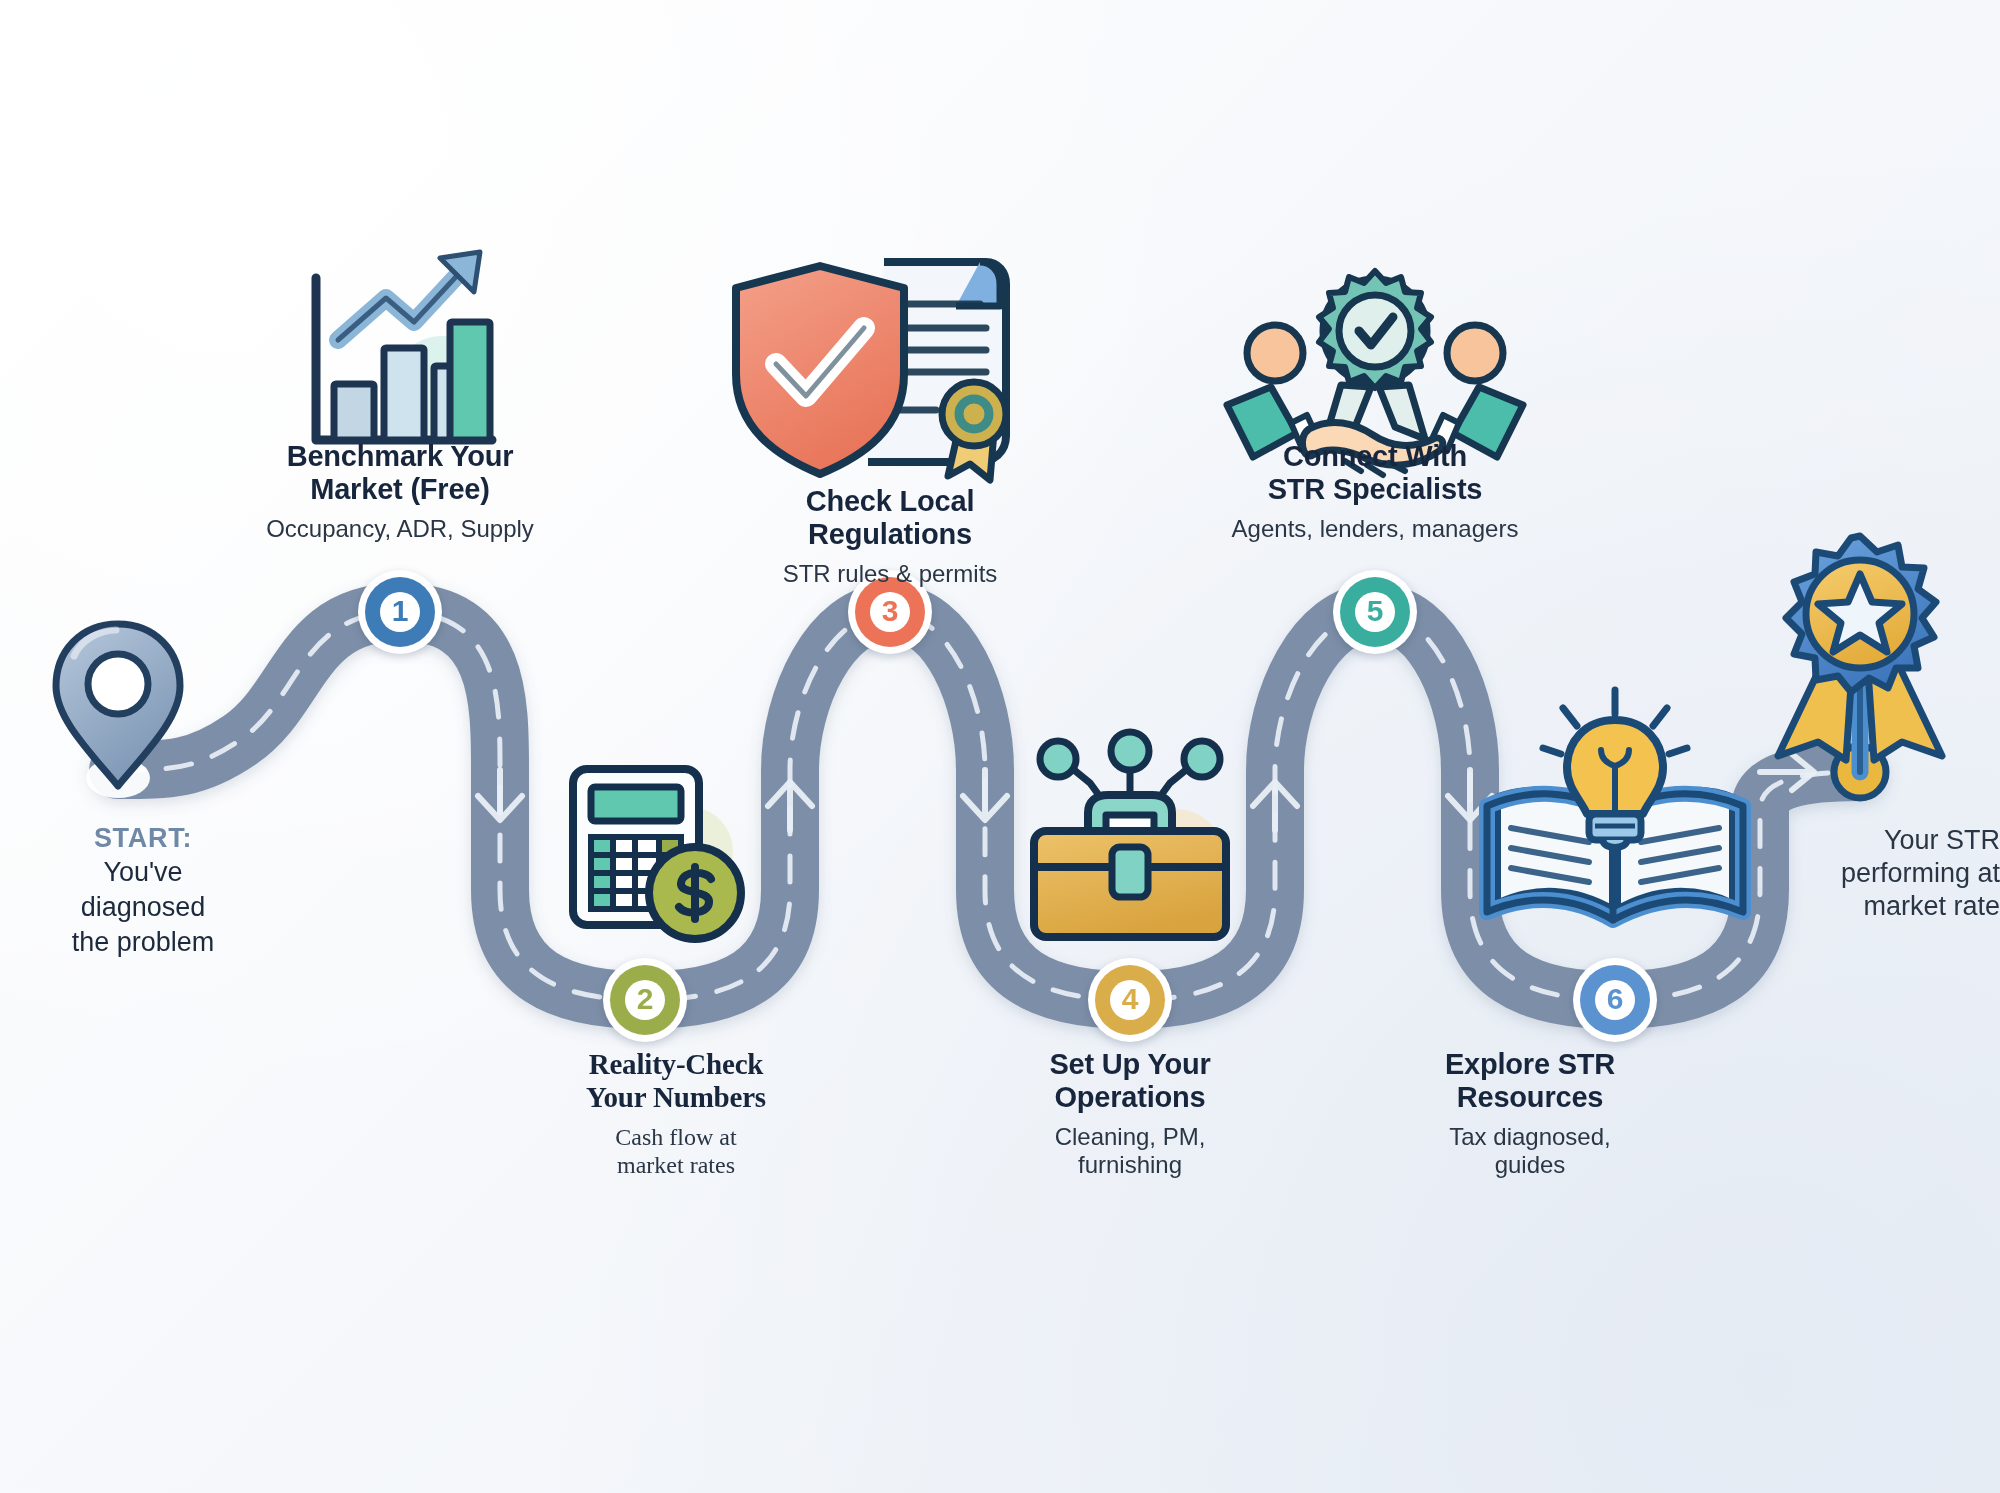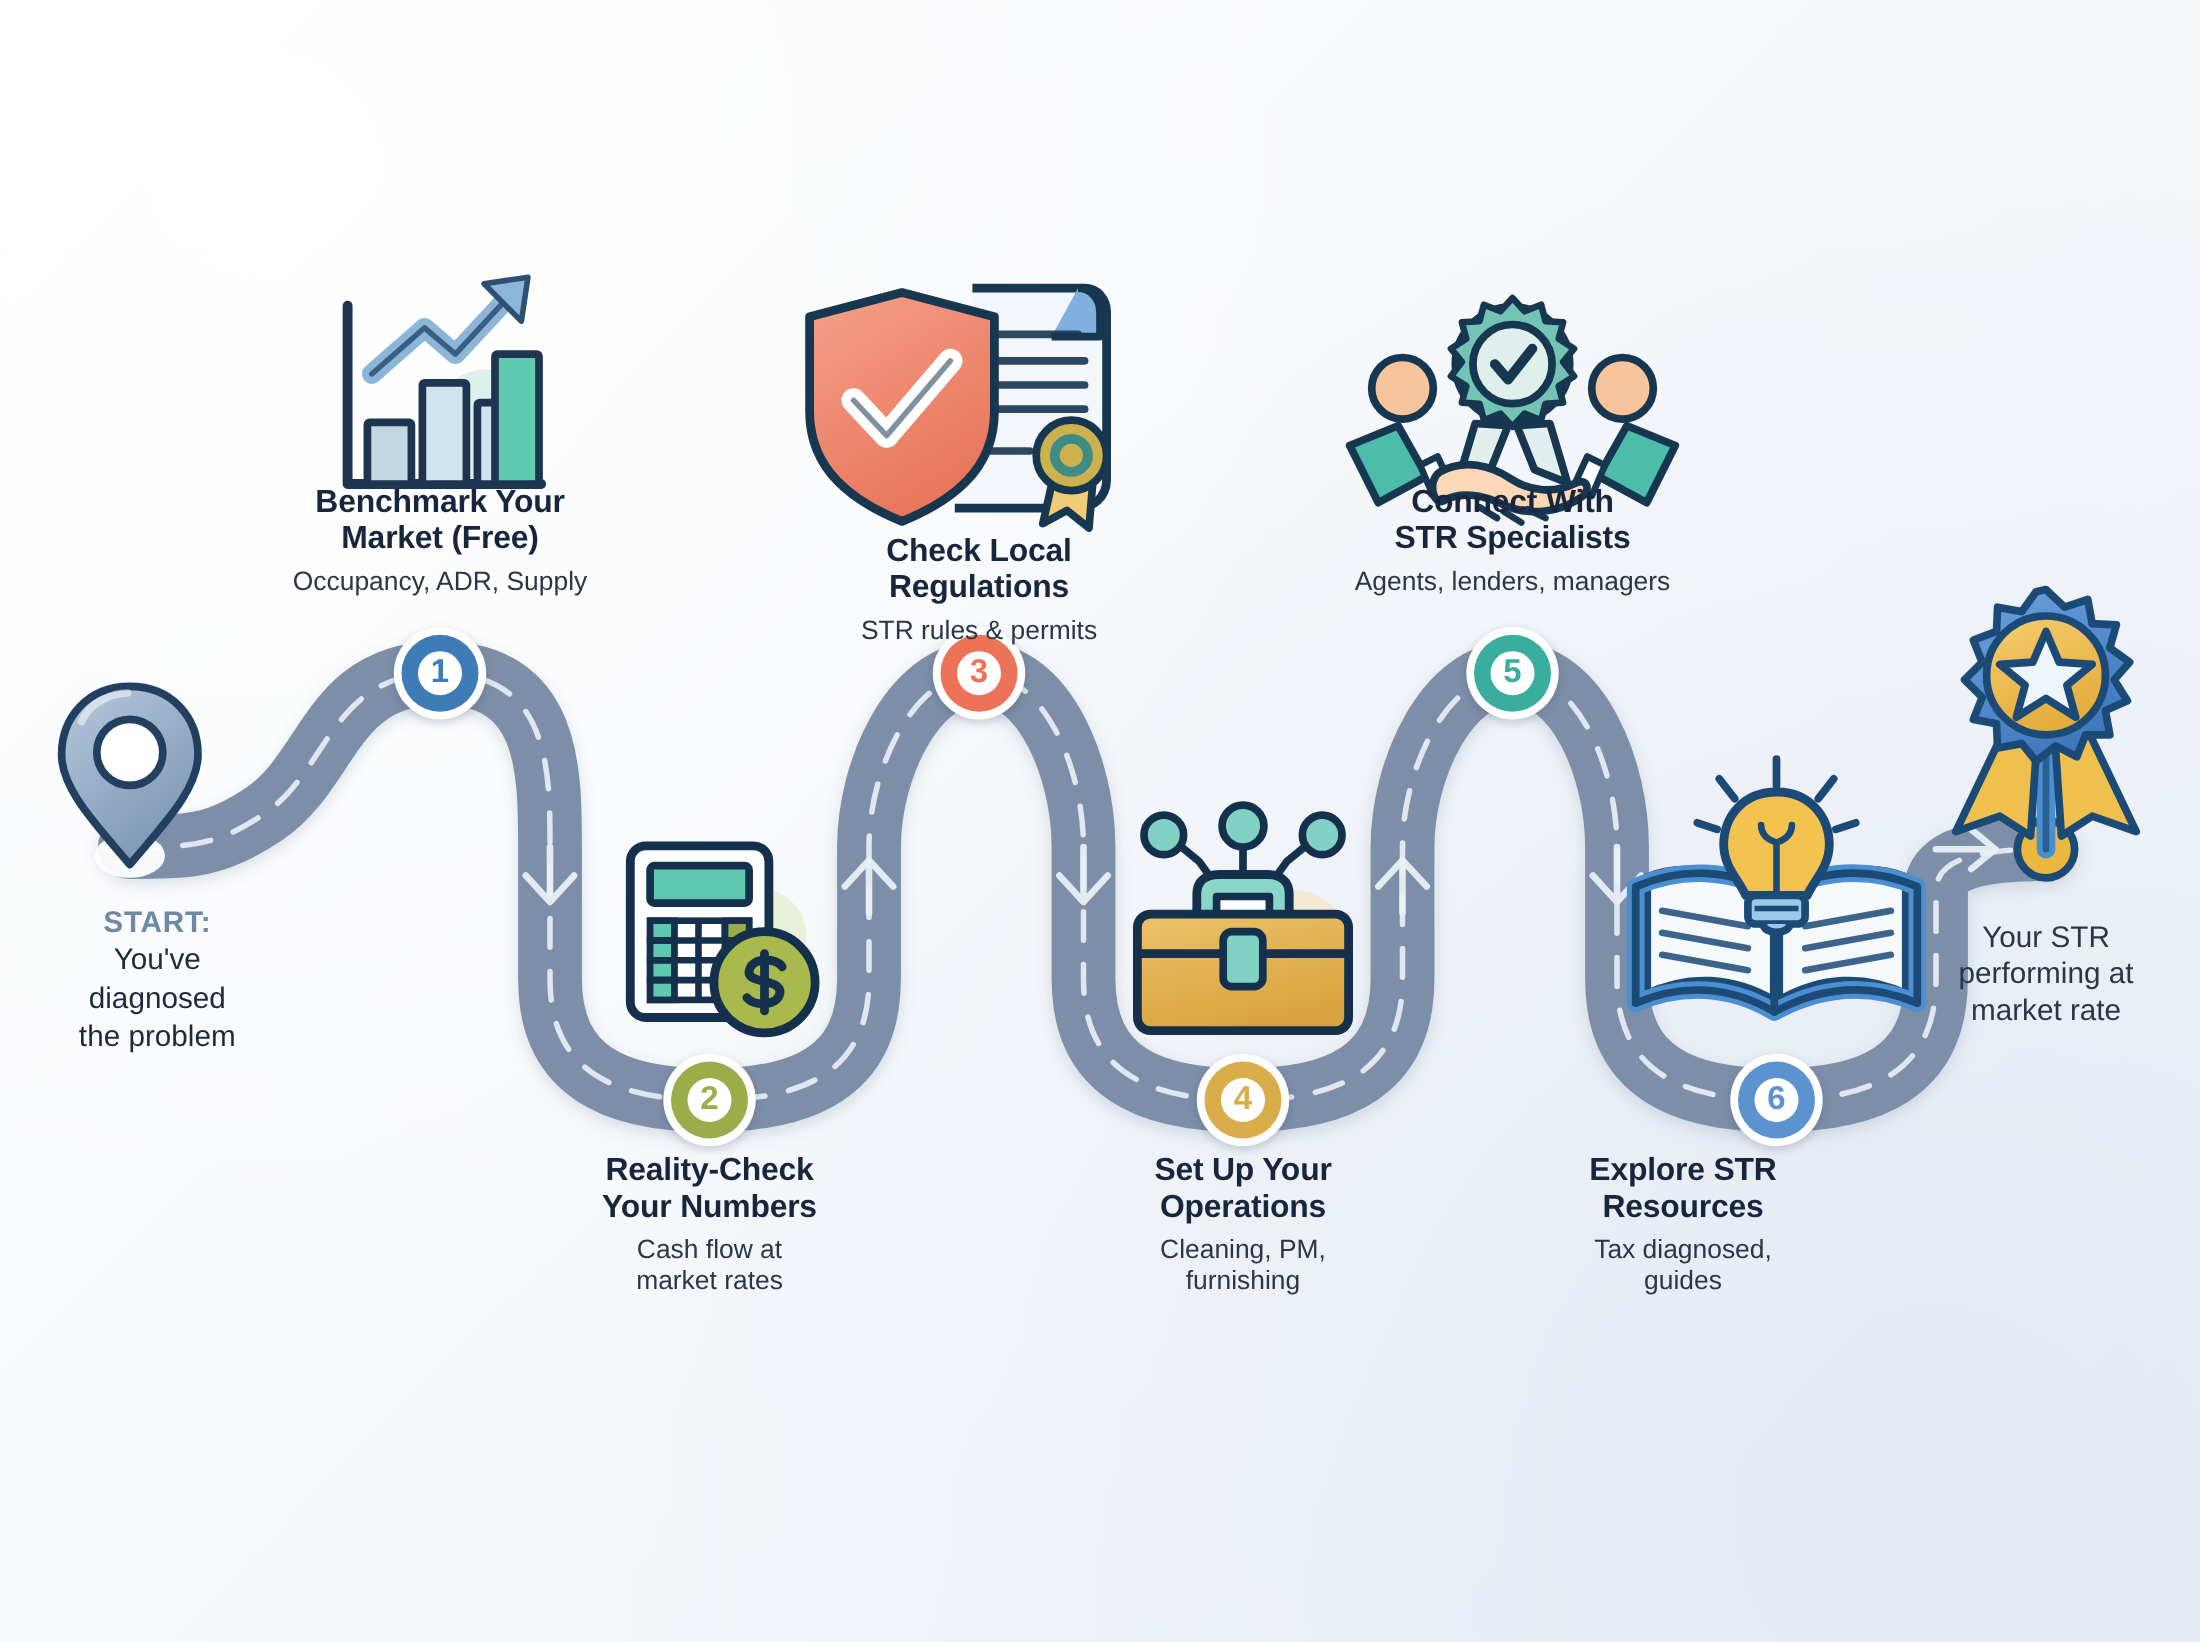--- a/index.html
+++ b/index.html
@@ -99,23 +99,22 @@
   }
   .start-body {
     font-size: 27px;
     color: #1d2a3d;
     line-height: 1.22;
     margin-top: 2px;
   }
   .end-block {
     position: absolute;
     transform: translateX(-50%);
-    text-align: center;
+    text-align: right;
     width: 280px;
-    margin-top: 12px;
   }
   .end-body {
     font-size: 27px;
     color: #2a3645;
     line-height: 1.22;
   }
 </style>
 </head>
 <body>
 
@@ -437,21 +436,21 @@
     <div class="step-title">Regulations</div>
     <div class="step-sub">STR rules &amp; permits</div>
   </div>
 
   <div class="step-text" style="left:1375px; top:440px;">
     <div class="step-title">Connect With</div>
     <div class="step-title">STR Specialists</div>
     <div class="step-sub">Agents, lenders, managers</div>
   </div>
 
-  <div class="step-text" style="left:645px; top:1048px;">
+  <div class="step-text" style="left:676px; top:1048px;font-family:Liberation Serif, serif;">
     <div class="step-title">Reality-Check</div>
     <div class="step-title">Your Numbers</div>
     <div class="step-sub">Cash flow at</div>
     <div class="step-sub" style="margin-top:0;">market rates</div>
   </div>
 
   <div class="step-text" style="left:1130px; top:1048px;">
     <div class="step-title">Set Up Your</div>
     <div class="step-title">Operations</div>
     <div class="step-sub">Cleaning, PM,</div>

